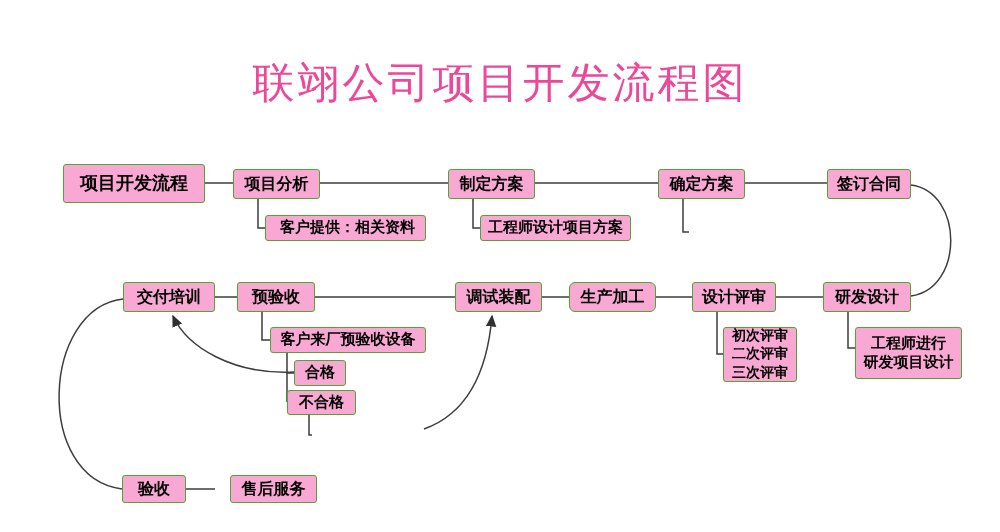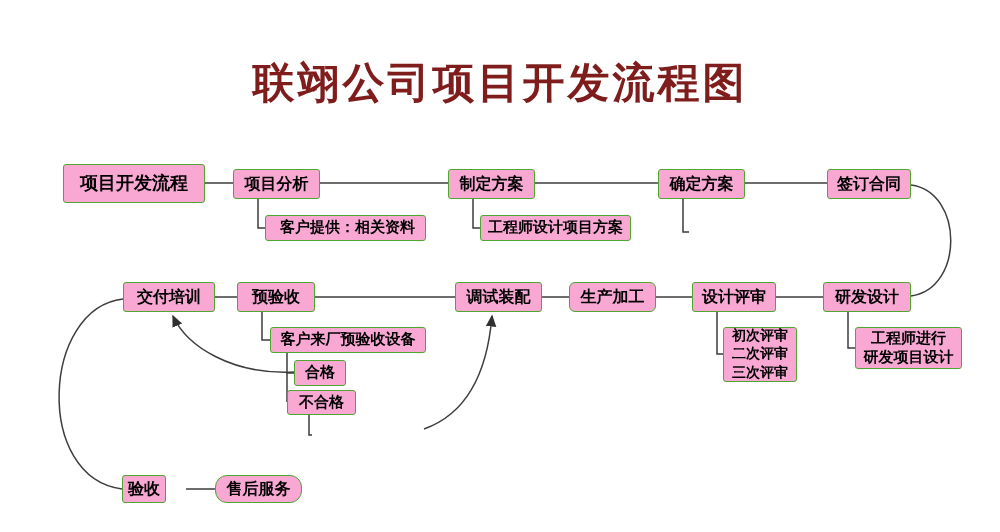--- a/index.html
+++ b/index.html
@@ -2,21 +2,21 @@
 <html><head>
 <meta charset="utf-8">
 <style>
   html,body { margin:0; padding:0; background:#ffffff; }
   .stage {
     position:relative; width:1000px; height:532px; background:#ffffff;
     font-family:"Liberation Serif", serif; overflow:hidden;
   }
   .title {
     position:absolute; left:0; top:55px; width:100%;
-    text-align:center; font-size:42px; font-weight:bold; color:#7f1d1d;
+    text-align:center; font-size:42px; font-weight:normal; color:#ec4899;
     letter-spacing:3px;
   }
   .connectors { position:absolute; left:0; top:0; width:1000px; height:532px; }
   .node {
     position:absolute; box-sizing:border-box;
     display:flex; align-items:center; justify-content:center;
     background:#f9a8d4; border:1.6px solid #4EA72E; border-radius:3px;
     font-weight:bold; color:#000; text-align:center;
     white-space:pre-line; line-height:1.3; padding:1px 2px;
   }
@@ -85,19 +85,19 @@
   <div class="node f16" style="left:569px;top:282px;width:87px;height:30px;border-radius:6px;">生产加工</div>
   <div class="node f16" style="left:692px;top:282px;width:84px;height:30px;">设计评审</div>
   <div class="node f16" style="left:823px;top:282px;width:88px;height:30px;">研发设计</div>
 
   <div class="node f15" style="left:270px;top:327px;width:156px;height:26px;">客户来厂预验收设备</div>
   <div class="node f15" style="left:294px;top:360px;width:52px;height:26px;">合格</div>
   <div class="node f15" style="left:287px;top:390px;width:69px;height:25px;">不合格</div>
   <div class="node f14" style="left:723px;top:327px;width:74px;height:55px;">初次评审
 二次评审
 三次评审</div>
-  <div class="node f15" style="left:855px;top:327px;width:107px;height:42px;">工程师进行
+  <div class="node f15" style="left:855px;top:327px;width:107px;height:52px;">工程师进行
 研发项目设计</div>
 
-  <div class="node f16" style="left:122px;top:475px;width:44px;height:28px;">验收</div>
-  <div class="node f16" style="left:215px;top:475px;width:87px;height:28px;border-radius:12px;">售后服务</div>
+  <div class="node f16" style="left:122px;top:475px;width:64px;height:28px;">验收</div>
+  <div class="node f16" style="left:230px;top:475px;width:87px;height:28px;">售后服务</div>
 
 </div>
 
 </body></html>

